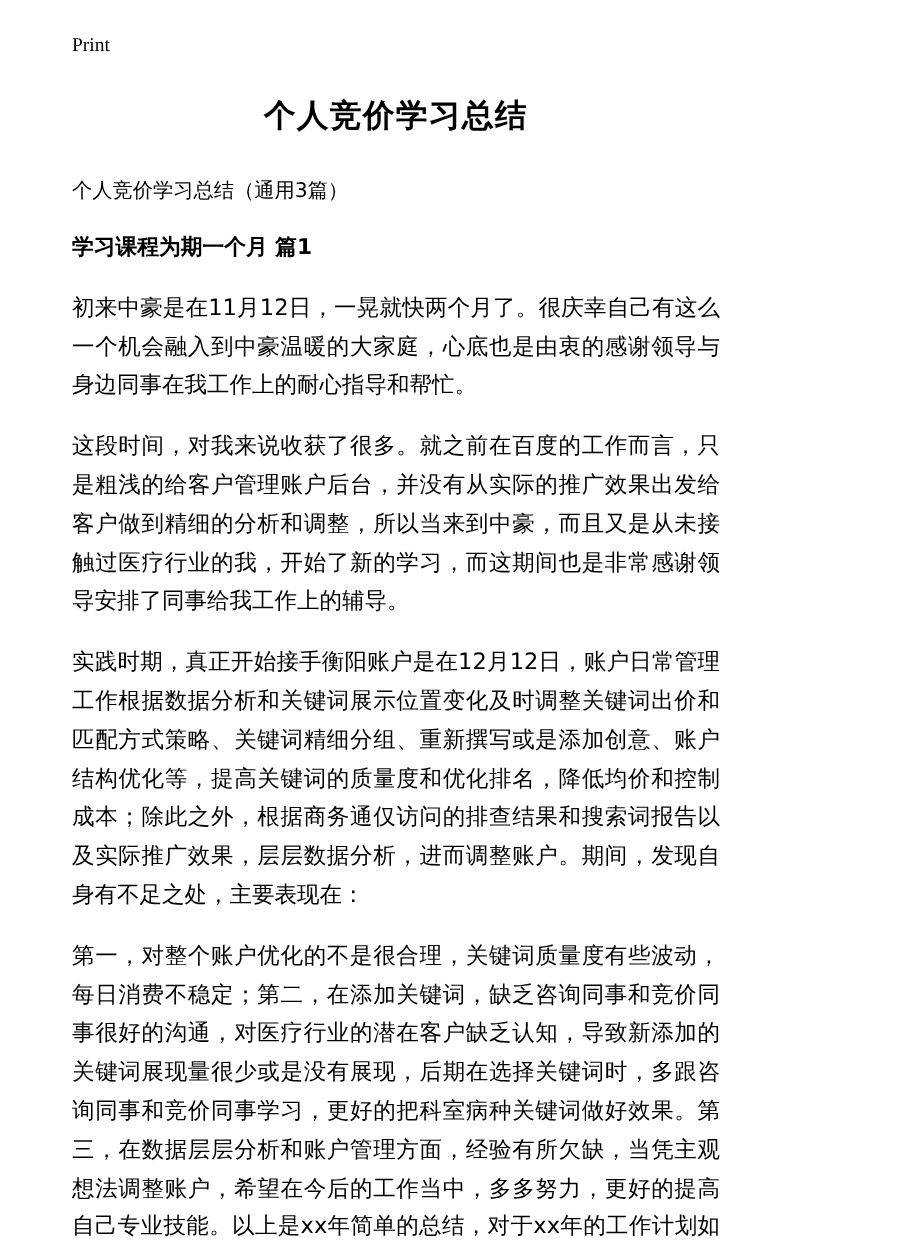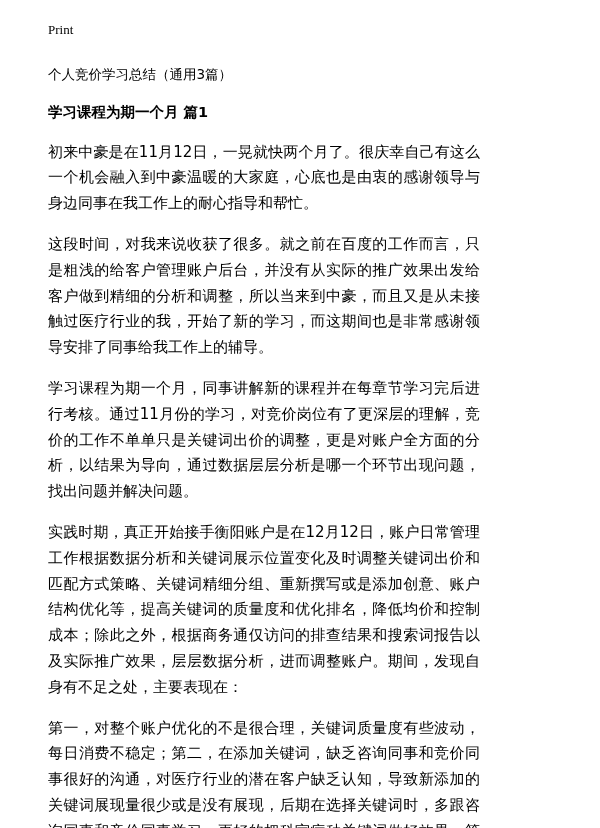--- a/index.html
+++ b/index.html
@@ -60,26 +60,26 @@
     margin-bottom: 0;
   }
 </style>
 </head>
 <body>
 
 <div class="page">
 
   <div class="print-label">Print</div>
 
+  <h1 class="doc-title">个人竞价学习总结</h1>
 
   <div class="subtitle">个人竞价学习总结（通用3篇）</div>
 
   <div class="section-heading">学习课程为期一个月 篇1</div>
 
   <div>
     <p class="para">初来中豪是在11月12日，一晃就快两个月了。很庆幸自己有这么一个机会融入到中豪温暖的大家庭，心底也是由衷的感谢领导与身边同事在我工作上的耐心指导和帮忙。</p>
     <p class="para">这段时间，对我来说收获了很多。就之前在百度的工作而言，只是粗浅的给客户管理账户后台，并没有从实际的推广效果出发给客户做到精细的分析和调整，所以当来到中豪，而且又是从未接触过医疗行业的我，开始了新的学习，而这期间也是非常感谢领导安排了同事给我工作上的辅导。</p>
-    <p class="para">学习课程为期一个月，同事讲解新的课程并在每章节学习完后进行考核。通过11月份的学习，对竞价岗位有了更深层的理解，竞价的工作不单单只是关键词出价的调整，更是对账户全方面的分析，以结果为导向，通过数据层层分析是哪一个环节出现问题，找出问题并解决问题。</p>
     <p class="para">实践时期，真正开始接手衡阳账户是在12月12日，账户日常管理工作根据数据分析和关键词展示位置变化及时调整关键词出价和匹配方式策略、关键词精细分组、重新撰写或是添加创意、账户结构优化等，提高关键词的质量度和优化排名，降低均价和控制成本；除此之外，根据商务通仅访问的排查结果和搜索词报告以及实际推广效果，层层数据分析，进而调整账户。期间，发现自身有不足之处，主要表现在：</p>
     <p class="para">第一，对整个账户优化的不是很合理，关键词质量度有些波动，每日消费不稳定；第二，在添加关键词，缺乏咨询同事和竞价同事很好的沟通，对医疗行业的潜在客户缺乏认知，导致新添加的关键词展现量很少或是没有展现，后期在选择关键词时，多跟咨询同事和竞价同事学习，更好的把科室病种关键词做好效果。第三，在数据层层分析和账户管理方面，经验有所欠缺，当凭主观想法调整账户，希望在今后的工作当中，多多努力，更好的提高自己专业技能。以上是xx年简单的总结，对于xx年的工作计划如下：</p>
   </div>
 
 </div>
 
 </body></html>

